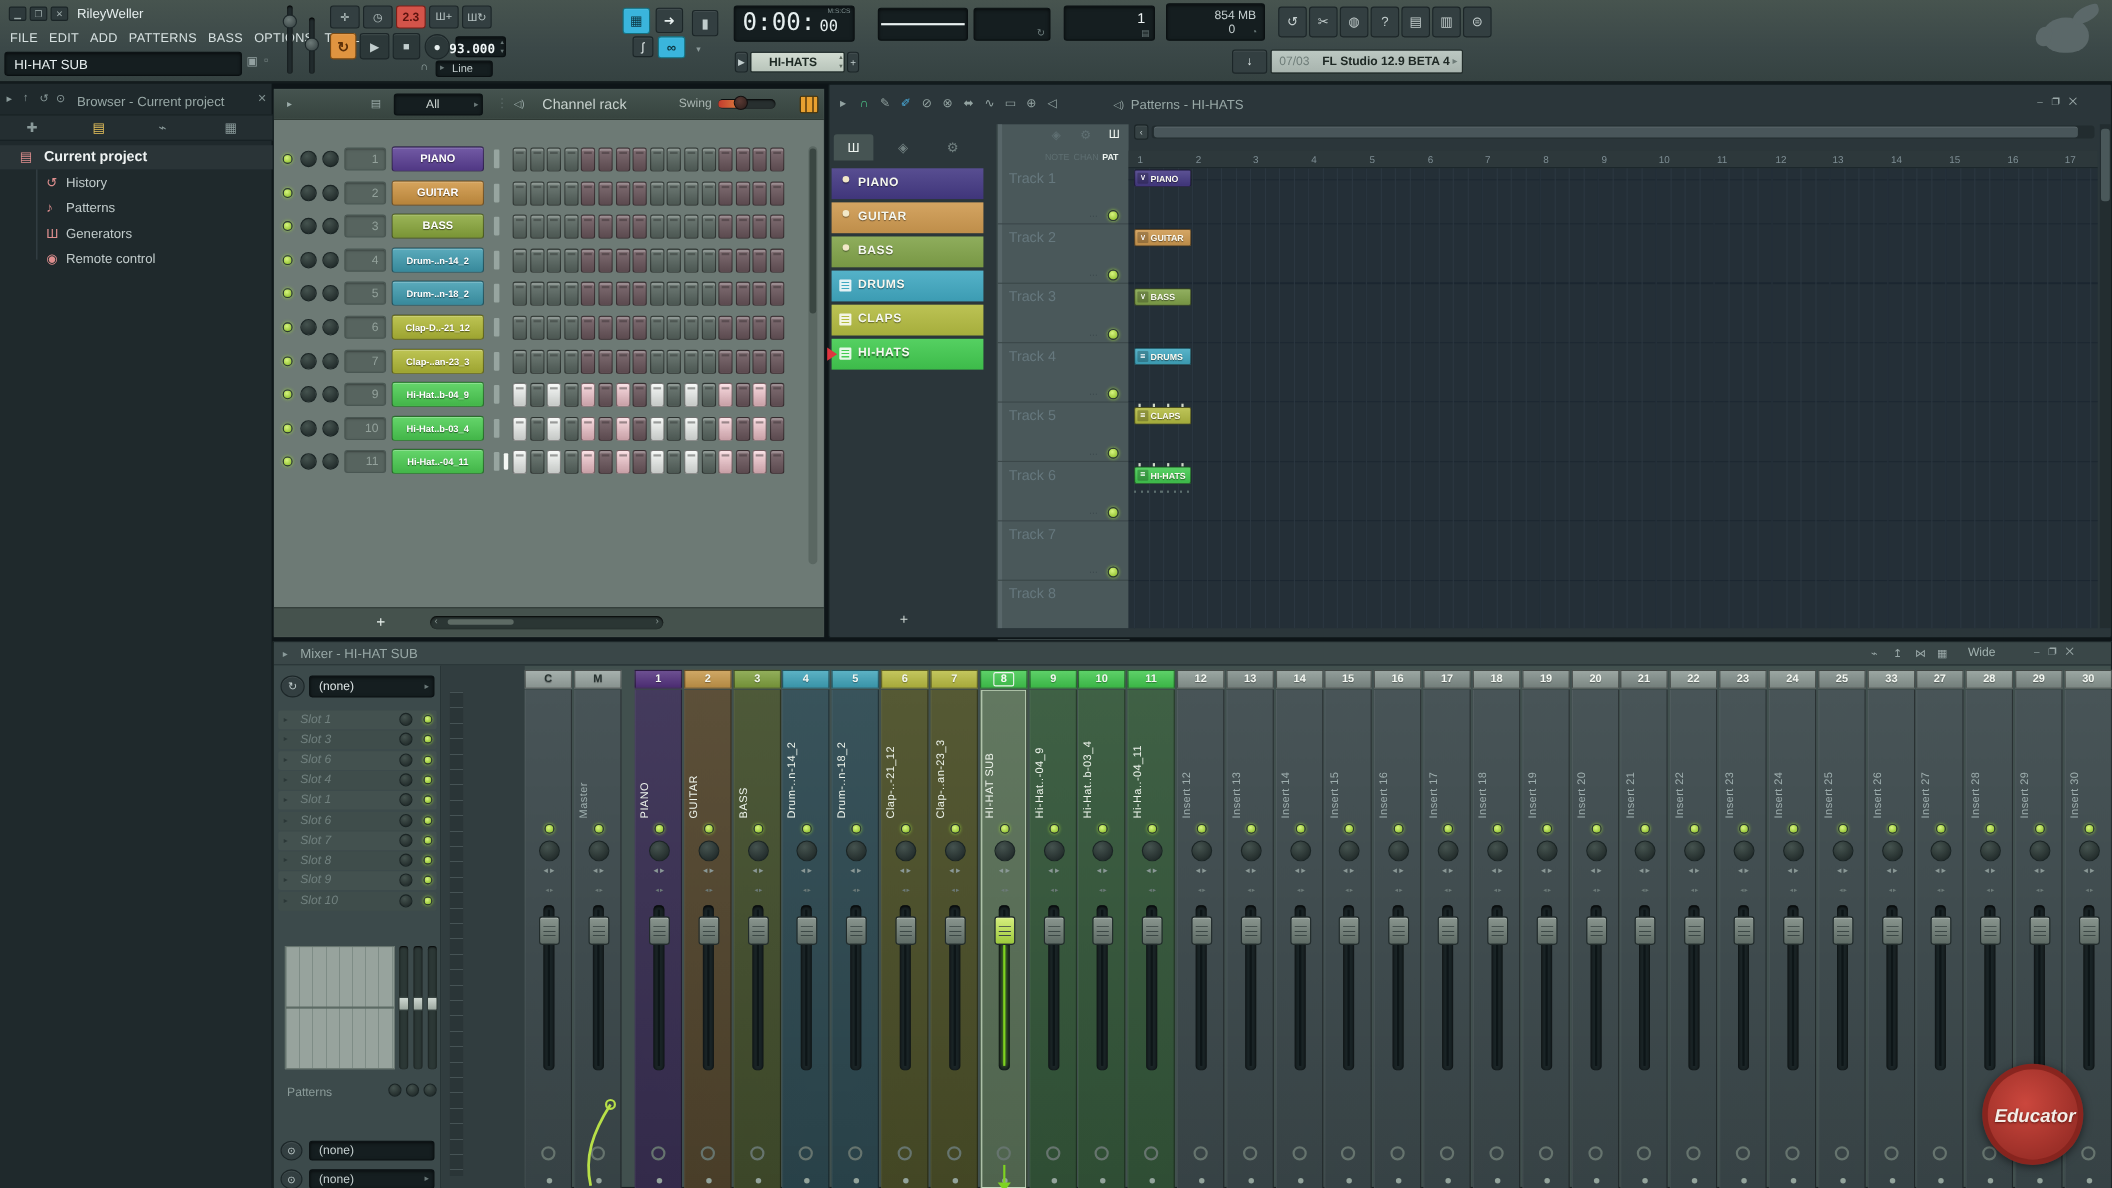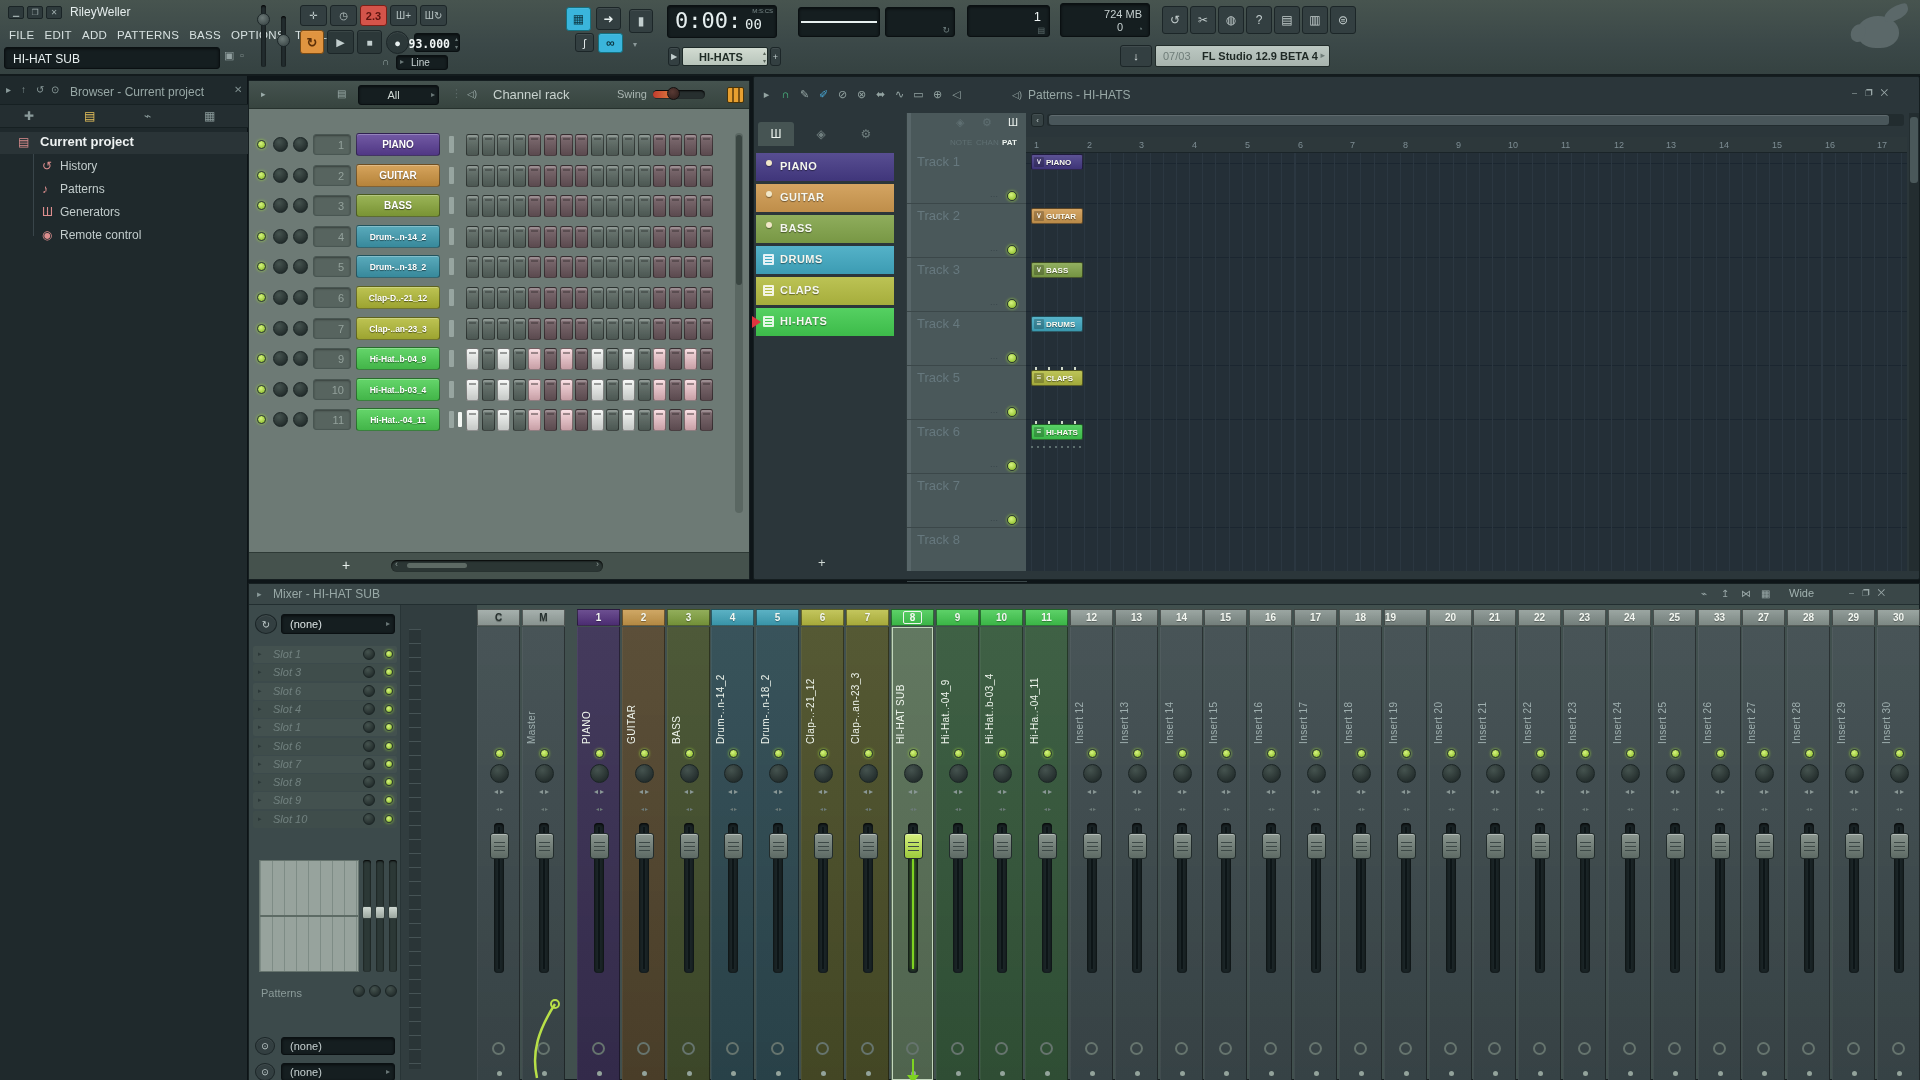--- a/index.html
+++ b/index.html
@@ -104,21 +104,21 @@
       <div class="abs" style="left:2px;right:2px;top:13px;height:2px;background:#e8f0f0;"></div>
     </div>
     <div class="abs inset" style="left:885px;top:7px;width:70px;height:30px;">
       <span class="abs" style="right:4px;bottom:1px;color:#6e7e7e;font-size:9px;">↻</span>
     </div>
     <div class="abs inset" style="left:967px;top:5px;width:83px;height:32px;">
       <span class="abs t" style="right:8px;top:3px;color:#eef4f4;font-size:13px;">1</span>
       <span class="abs" style="right:4px;bottom:1px;color:#66botom7676;color:#667676;font-size:8px;">▤</span>
     </div>
     <div class="abs inset" style="left:1060px;top:3px;width:90px;height:34px;">
-      <span class="abs t" style="right:7px;top:4px;font-size:11px;">724 MB</span>
+      <span class="abs t" style="right:7px;top:4px;font-size:11px;">854 MB</span>
       <span class="abs t" style="right:26px;bottom:3px;font-size:11px;">0</span>
       <span class="abs" style="right:6px;bottom:2px;color:#667676;font-size:9px;">◔</span>
     </div>
     <div class="abs" id="quickicons" style="left:1162px;top:6px;">
         <div style="position: absolute; left: 0px; top: 0px; width: 26px; height: 28px; display: flex; align-items: center; justify-content: center; background: rgb(51, 63, 65); border: 1px solid rgb(28, 38, 40); border-radius: 3px; color: rgb(196, 206, 206); font-size: 12px;">↺</div>
         <div style="position: absolute; left: 28px; top: 0px; width: 26px; height: 28px; display: flex; align-items: center; justify-content: center; background: rgb(51, 63, 65); border: 1px solid rgb(28, 38, 40); border-radius: 3px; color: rgb(196, 206, 206); font-size: 12px;">✂</div>
         <div style="position: absolute; left: 56px; top: 0px; width: 26px; height: 28px; display: flex; align-items: center; justify-content: center; background: rgb(51, 63, 65); border: 1px solid rgb(28, 38, 40); border-radius: 3px; color: rgb(196, 206, 206); font-size: 12px;">◍</div>
         <div style="position: absolute; left: 84px; top: 0px; width: 26px; height: 28px; display: flex; align-items: center; justify-content: center; background: rgb(51, 63, 65); border: 1px solid rgb(28, 38, 40); border-radius: 3px; color: rgb(196, 206, 206); font-size: 12px;">?</div>
         <div style="position: absolute; left: 112px; top: 0px; width: 26px; height: 28px; display: flex; align-items: center; justify-content: center; background: rgb(51, 63, 65); border: 1px solid rgb(28, 38, 40); border-radius: 3px; color: rgb(196, 206, 206); font-size: 12px;">▤</div>
         <div style="position: absolute; left: 140px; top: 0px; width: 26px; height: 28px; display: flex; align-items: center; justify-content: center; background: rgb(51, 63, 65); border: 1px solid rgb(28, 38, 40); border-radius: 3px; color: rgb(196, 206, 206); font-size: 12px;">▥</div>
@@ -1416,21 +1416,21 @@
           <div style="position: absolute; left: 11px; top: 160px; width: 22px; text-align: center; color: rgb(138, 152, 150); font-size: 8px; letter-spacing: 2px;">◂▸</div>
           <div style="position: absolute; left: 13px; top: 178px; width: 18px; text-align: center; color: rgb(108, 122, 120); font-size: 6px; letter-spacing: 1px;">◂▸</div>
           <div class="fader-slot" style="position: absolute; left: 16px; top: 196px;">
             <div style="position: absolute; left: 4px; top: 4px; width: 2px; height: 142px; background: rgb(13, 21, 23);"></div>
           </div>
           <div class="fader-handle" style="position: absolute; left: 12px; top: 206px;"></div>
           <div style="position: absolute; left: 14px; top: 415px; width: 13px; height: 13px; border: 2px solid rgb(102, 116, 110); border-radius: 50%;"></div>
           <div style="position: absolute; left: 19px; top: 444px; width: 5px; height: 5px; border-radius: 50%; background: rgb(147, 163, 155);"></div>
         </div>
         <div style="position: absolute; left: 1135px; top: 25px; width: 43px; height: 17px; background: linear-gradient(rgba(255, 255, 255, 0.15), rgba(0, 0, 0, 0.1)) rgb(127, 140, 136); border: 1px solid rgba(0, 0, 0, 0.45);">
-          <div style="position: absolute; left: 0px; right: 0px; top: 2px; text-align: left; font-size: 10px; font-weight: bold; color: rgb(244, 248, 242); text-shadow: rgba(0, 0, 0, 0.35) 0px 1px 1px;">19</div>
+          <div style="position: absolute; left: 0px; right: 0px; top: 2px; text-align: center; font-size: 10px; font-weight: bold; color: rgb(244, 248, 242); text-shadow: rgba(0, 0, 0, 0.35) 0px 1px 1px;">19</div>
         </div>
         <div style="position: absolute; left: 1135px; top: 43px; width: 43px; height: 453px; background: linear-gradient(rgba(255, 255, 255, 0.05), rgba(0, 0, 0, 0.12)) rgb(62, 75, 78); border-left: 1px solid rgba(255, 255, 255, 0.05); border-right: 1px solid rgba(0, 0, 0, 0.4);">
           <div class="vname" style="position: absolute; left: 3px; top: 5px; width: 15px; height: 112px; color: rgb(159, 175, 175);">Insert 19</div>
           <div class="led" style="position: absolute; left: 17px; top: 122px; width: 9px; height: 9px;"></div>
           <div class="knob" style="position: absolute; left: 12px; top: 137px; width: 19px; height: 19px;"></div>
           <div style="position: absolute; left: 11px; top: 160px; width: 22px; text-align: center; color: rgb(138, 152, 150); font-size: 8px; letter-spacing: 2px;">◂▸</div>
           <div style="position: absolute; left: 13px; top: 178px; width: 18px; text-align: center; color: rgb(108, 122, 120); font-size: 6px; letter-spacing: 1px;">◂▸</div>
           <div class="fader-slot" style="position: absolute; left: 16px; top: 196px;">
             <div style="position: absolute; left: 4px; top: 4px; width: 2px; height: 142px; background: rgb(13, 21, 23);"></div>
           </div>
@@ -1615,13 +1615,17 @@
           <div style="position: absolute; left: 19px; top: 444px; width: 5px; height: 5px; border-radius: 50%; background: rgb(147, 163, 155);"></div>
         </div>
       </div>
 
     <svg class="abs" style="left:270px;top:410px;width:80px;height:87px;overflow:visible;">
       <path d="M 36 10 C 20 35 12 58 18 84" stroke="#b8e048" stroke-width="2.5" fill="none"></path>
       <circle cx="36" cy="10" r="4" fill="none" stroke="#b8e048" stroke-width="2"></circle>
     </svg>
   </div>
 
+  <div class="abs" style="left:1798px;top:965px;width:104px;height:100px;">
+    <div class="abs" style="left:4px;top:2px;width:92px;height:92px;border-radius:50%;background:radial-gradient(circle at 42% 38%,#cb473d,#9c2f28 72%);border:5px solid rgba(130,34,28,.85);box-shadow:0 2px 8px rgba(0,0,0,.5);"></div>
+    <span class="abs" style="left:0;top:40px;width:104px;text-align:center;color:#f4eee8;font-size:17px;font-weight:bold;font-style:italic;text-shadow:0 1px 2px #5d1510;">Educator</span>
+  </div>
 </div>
 
 </body></html>

